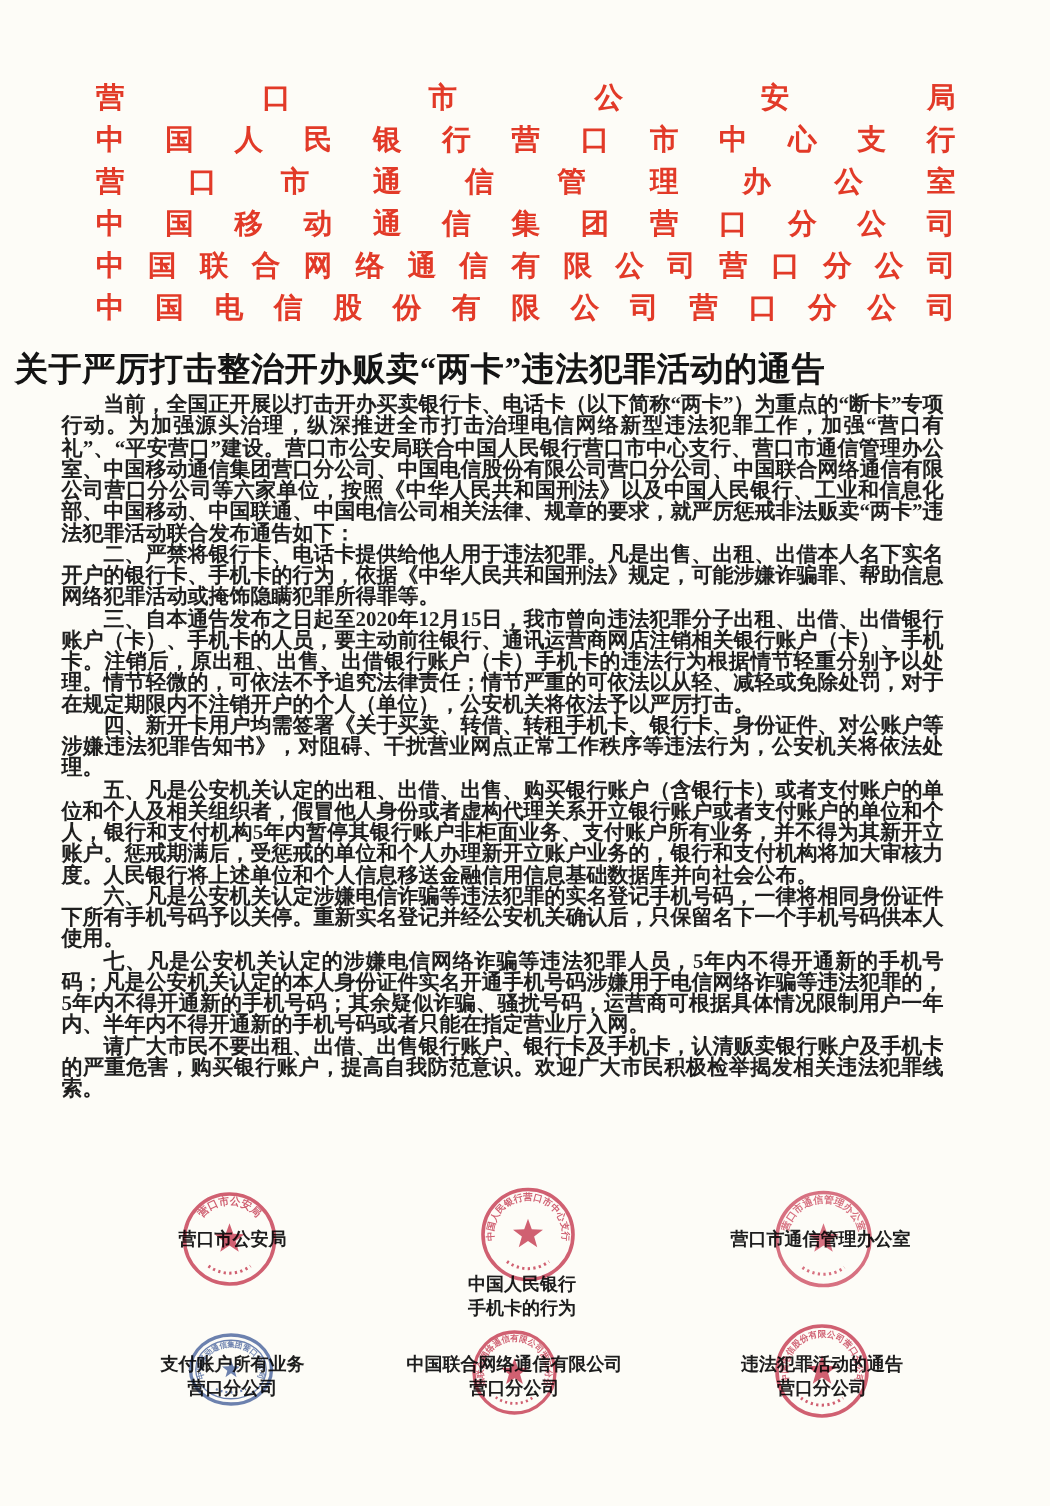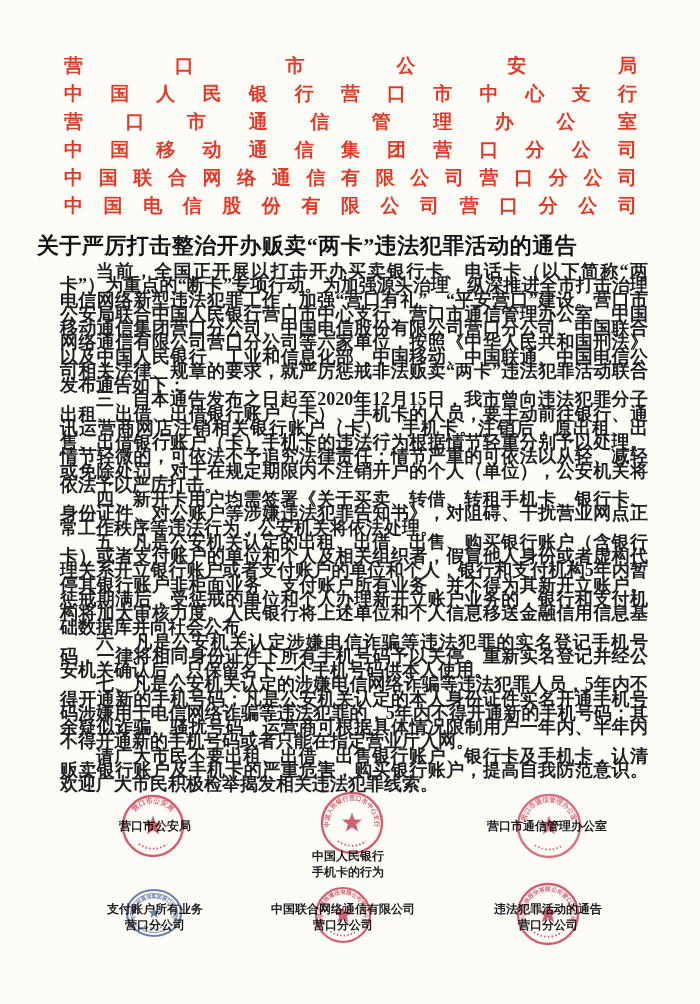--- a/index.html
+++ b/index.html
@@ -19,26 +19,25 @@
     height:28px;line-height:28px;
     font-size:19px;font-weight:bold;
     color:#e23a28;
   }
   
   .doc-title{
     position:absolute;top:231px;left:0;width:560px;
     text-align:center;
     font-size:22px;font-weight:bold;letter-spacing:0.5px;
     color:#141414;
-    margin-left:27px;
   }
   
   .doc-body{
-    position:absolute;top:264px;left:60px;width:588px;
-    font-size:18px;line-height:14.25px;
+    position:absolute;top:264px;left:41px;width:588px;
+    font-size:14px;line-height:14.25px;
     font-weight:bold;color:#1f1f1f;
     text-align:justify;
   }
   .doc-body p{margin:0;text-indent:2em;}
   
   .sig{
     position:absolute;width:220px;text-align:center;
     font-size:12px;line-height:16px;font-weight:bold;color:#1d1d1d;
   }
   .sig div{white-space:nowrap;}
@@ -136,20 +135,21 @@
         <span>分</span>
         <span>公</span>
         <span>司</span>
       </div>
   </div>
 
   <div class="doc-title">关于严厉打击整治开办贩卖“两卡”违法犯罪活动的通告</div>
 
   <div class="doc-body">
     <p>当前，全国正开展以打击开办买卖银行卡、电话卡（以下简称“两卡”）为重点的“断卡”专项行动。为加强源头治理，纵深推进全市打击治理电信网络新型违法犯罪工作，加强“营口有礼”、“平安营口”建设。营口市公安局联合中国人民银行营口市中心支行、营口市通信管理办公室、中国移动通信集团营口分公司、中国电信股份有限公司营口分公司、中国联合网络通信有限公司营口分公司等六家单位，按照《中华人民共和国刑法》以及中国人民银行、工业和信息化部、中国移动、中国联通、中国电信公司相关法律、规章的要求，就严厉惩戒非法贩卖“两卡”违法犯罪活动联合发布通告如下：</p>
+    <p>二、严禁将银行卡、电话卡提供给他人用于违法犯罪。凡是出售、出租、出借本人名下实名开户的银行卡、手机卡的行为，依据《中华人民共和国刑法》规定，可能涉嫌诈骗罪、帮助信息网络犯罪活动或掩饰隐瞒犯罪所得罪等。</p>
     <p>三、自本通告发布之日起至2020年12月15日，我市曾向违法犯罪分子出租、出借、出借银行账户（卡）、手机卡的人员，要主动前往银行、通讯运营商网店注销相关银行账户（卡）、手机卡。注销后，原出租、出售、出借银行账户（卡）手机卡的违法行为根据情节轻重分别予以处理。情节轻微的，可依法不予追究法律责任；情节严重的可依法以从轻、减轻或免除处罚，对于在规定期限内不注销开户的个人（单位），公安机关将依法予以严厉打击。</p>
     <p>四、新开卡用户均需签署《关于买卖、转借、转租手机卡、银行卡、身份证件、对公账户等涉嫌违法犯罪告知书》，对阻碍、干扰营业网点正常工作秩序等违法行为，公安机关将依法处理。</p>
     <p>五、凡是公安机关认定的出租、出借、出售、购买银行账户（含银行卡）或者支付账户的单位和个人及相关组织者，假冒他人身份或者虚构代理关系开立银行账户或者支付账户的单位和个人，银行和支付机构5年内暂停其银行账户非柜面业务、支付账户所有业务，并不得为其新开立账户。惩戒期满后，受惩戒的单位和个人办理新开立账户业务的，银行和支付机构将加大审核力度。人民银行将上述单位和个人信息移送金融信用信息基础数据库并向社会公布。</p>
     <p>六、凡是公安机关认定涉嫌电信诈骗等违法犯罪的实名登记手机号码，一律将相同身份证件下所有手机号码予以关停。重新实名登记并经公安机关确认后，只保留名下一个手机号码供本人使用。</p>
     <p>七、凡是公安机关认定的涉嫌电信网络诈骗等违法犯罪人员，5年内不得开通新的手机号码；凡是公安机关认定的本人身份证件实名开通手机号码涉嫌用于电信网络诈骗等违法犯罪的，5年内不得开通新的手机号码；其余疑似诈骗、骚扰号码，运营商可根据具体情况限制用户一年内、半年内不得开通新的手机号码或者只能在指定营业厅入网。</p>
     <p>请广大市民不要出租、出借、出售银行账户、银行卡及手机卡，认清贩卖银行账户及手机卡的严重危害，购买银行账户，提高自我防范意识。欢迎广大市民积极检举揭发相关违法犯罪线索。</p>
   </div>
 
   <div class="sig" style="left:45px;top:818px;">
     <div>营口市公安局</div>

